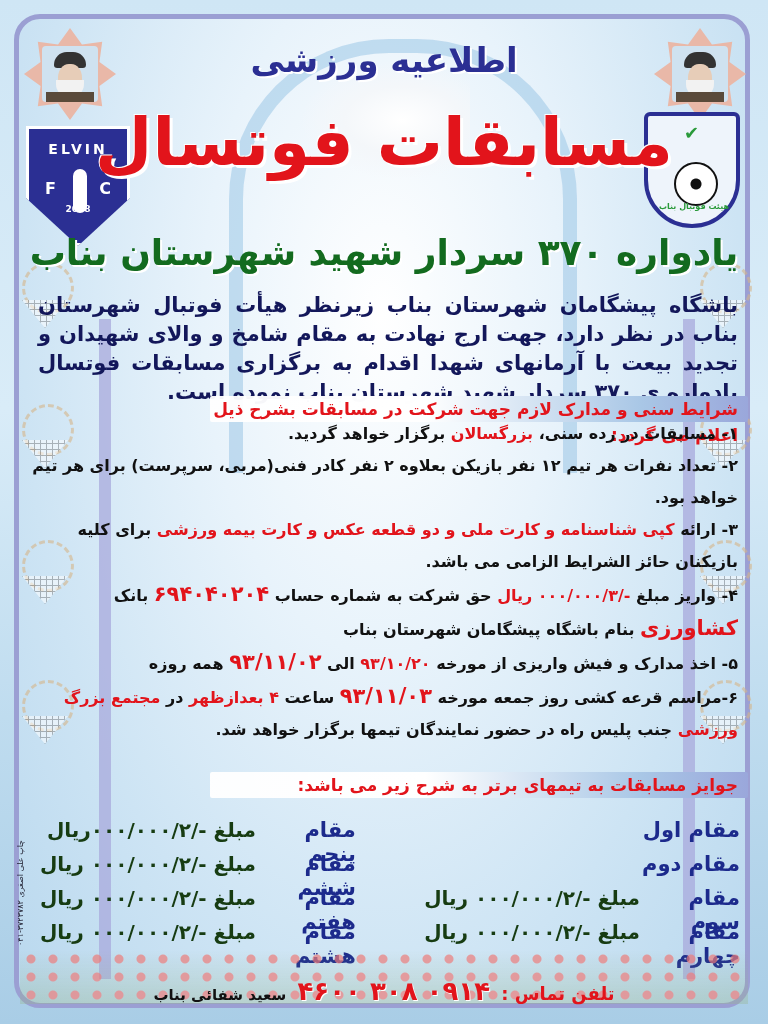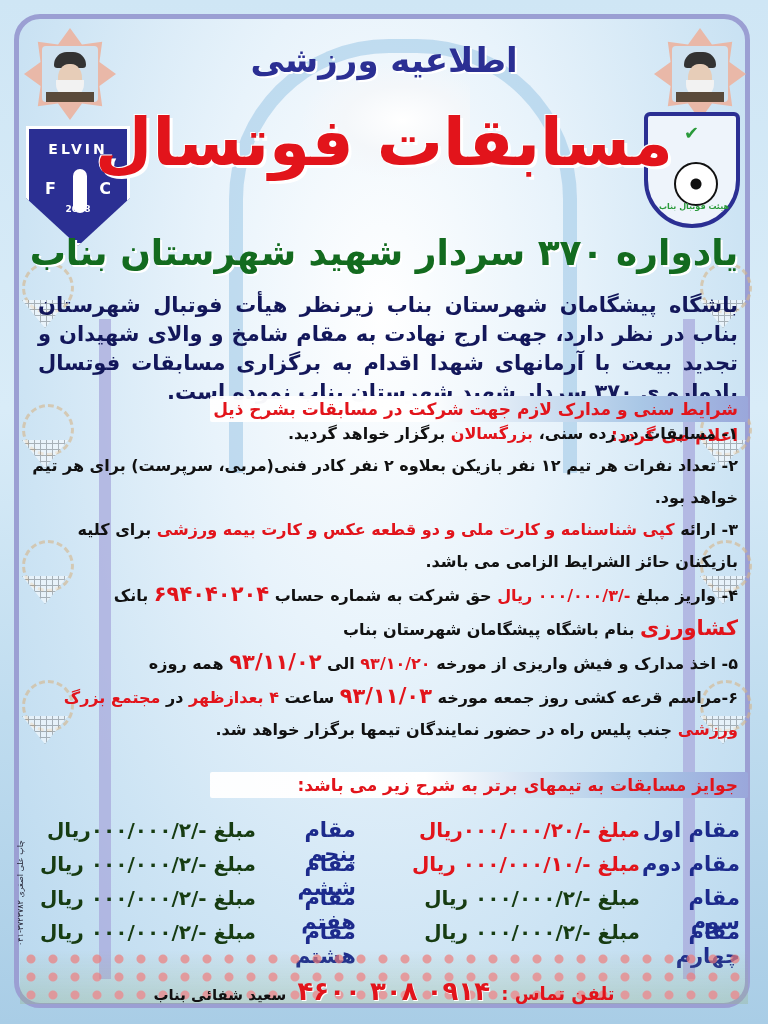--- a/index.html
+++ b/index.html
@@ -153,25 +153,23 @@
 </div>
 
 <div class="bar bar2">
   <span>جوایز مسابقات به تیمهای برتر به شرح زیر می باشد:</span>
 </div>
 
 <div class="prizes">
   <div class="col">
     <div class="prow">
         <span class="rank">مقام اول</span>
-        <span class="amt hot">مبلغ -/۰۰۰/۰۰۰/۲۰ریال</span>
       </div>
     <div class="prow">
         <span class="rank">مقام دوم</span>
-        <span class="amt hot">مبلغ -/۰۰۰/۰۰۰/۱۰ ریال</span>
       </div>
     <div class="prow">
         <span class="rank">مقام سوم</span>
         <span class="amt">مبلغ -/۰۰۰/۰۰۰/۲ ریال</span>
       </div>
     <div class="prow">
         <span class="rank">مقام چهارم</span>
         <span class="amt">مبلغ -/۰۰۰/۰۰۰/۲ ریال</span>
       </div>
   </div>

